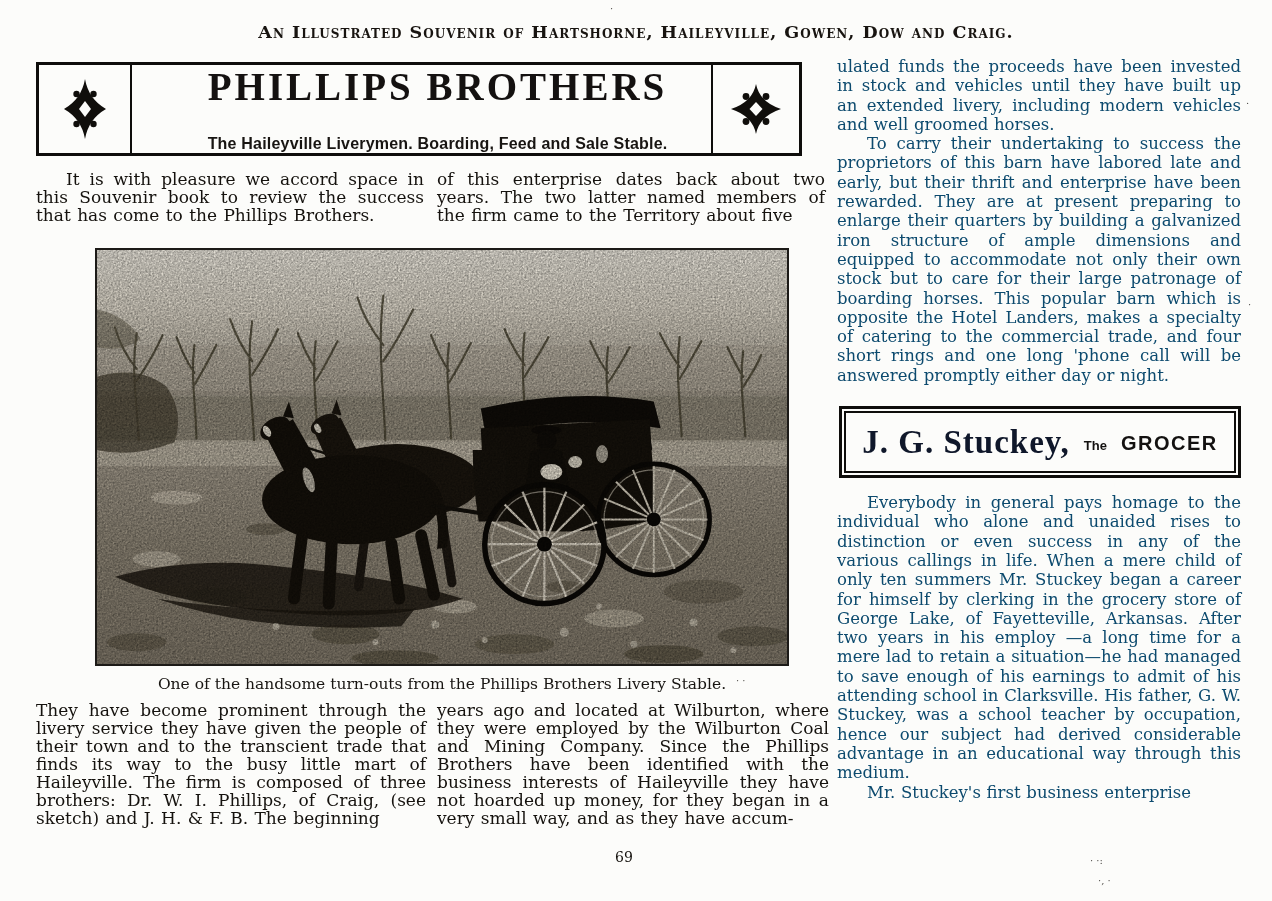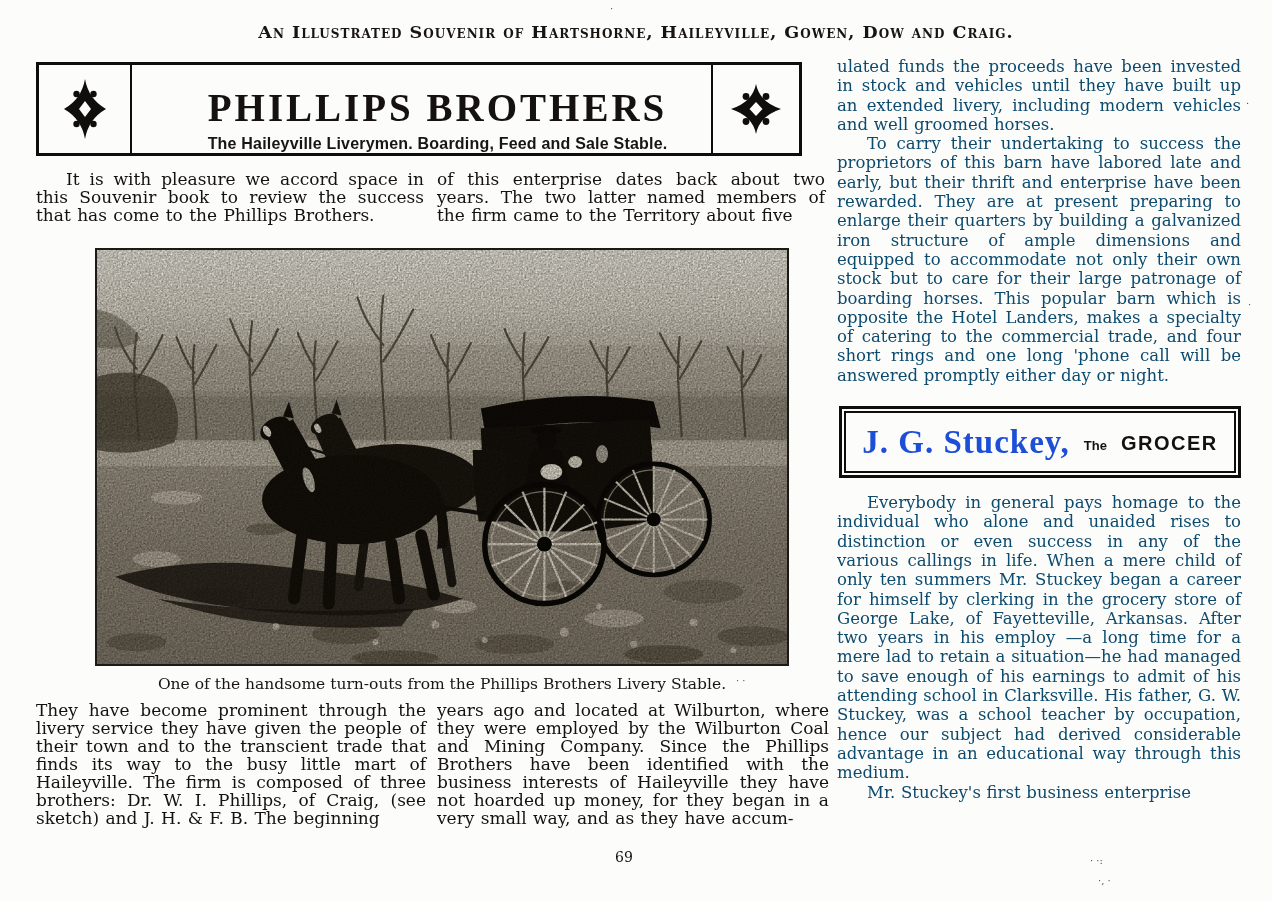--- a/index.html
+++ b/index.html
@@ -15,21 +15,21 @@
     font-variant:small-caps; font-weight:bold; color:#181410;
   }
   
   .title-box{
     position:absolute; left:36px; top:62px; width:766px; height:94px;
     border:3px solid #0e0d0b; box-sizing:border-box; display:flex;
   }
   .cell{display:flex; align-items:center; justify-content:center;}
   .orn-left{width:91px; border-right:2px solid #0e0d0b;}
   .orn-right{width:86px; border-left:2px solid #0e0d0b;}
-  .title-cell{flex:1; flex-direction:column; justify-content:flex-end;padding-left:32px;}
+  .title-cell{flex:1; flex-direction:column; justify-content:space-between;padding-left:32px;}
   .box-title{
     font-family:"Liberation Serif", serif; font-weight:bold;
     font-size:39px; letter-spacing:3px; line-height:40px; margin-top:2px;
     color:#141110;
   }
   .box-subtitle{
     font-family:"Liberation Sans", sans-serif; font-weight:bold;
     font-size:16px; letter-spacing:.2px; margin-top:7px; color:#181512;
   }
   
@@ -62,21 +62,21 @@
   }
   .stuckey-box{
     margin:21px 0 15px 2px; border:3px solid #0e0d0b; padding:2px;
   }
   .stuckey-inner{
     border:2px solid #0e0d0b; height:58px;
     display:flex; align-items:center; justify-content:center; gap:14px;
   }
   .stuckey-name{
     font-family:"Liberation Serif", serif; font-weight:bold;
-    font-size:33px; letter-spacing:1px; color:#1d4ed8;
+    font-size:33px; letter-spacing:1px; color:#0f172a;
   }
   .grocer-stack{
     display:flex; flex-direction:row; align-items:center;
     font-family:"Liberation Sans", sans-serif; font-weight:bold; color:#131110;
     line-height:1; margin-top:2px;
   }
   .grocer-stack .the{font-size:13px; margin-bottom:1px; align-self:flex-end; margin-right:14px;}
   .grocer-stack .grocer{font-size:20px; letter-spacing:1.5px;}
   
   .pageno{

